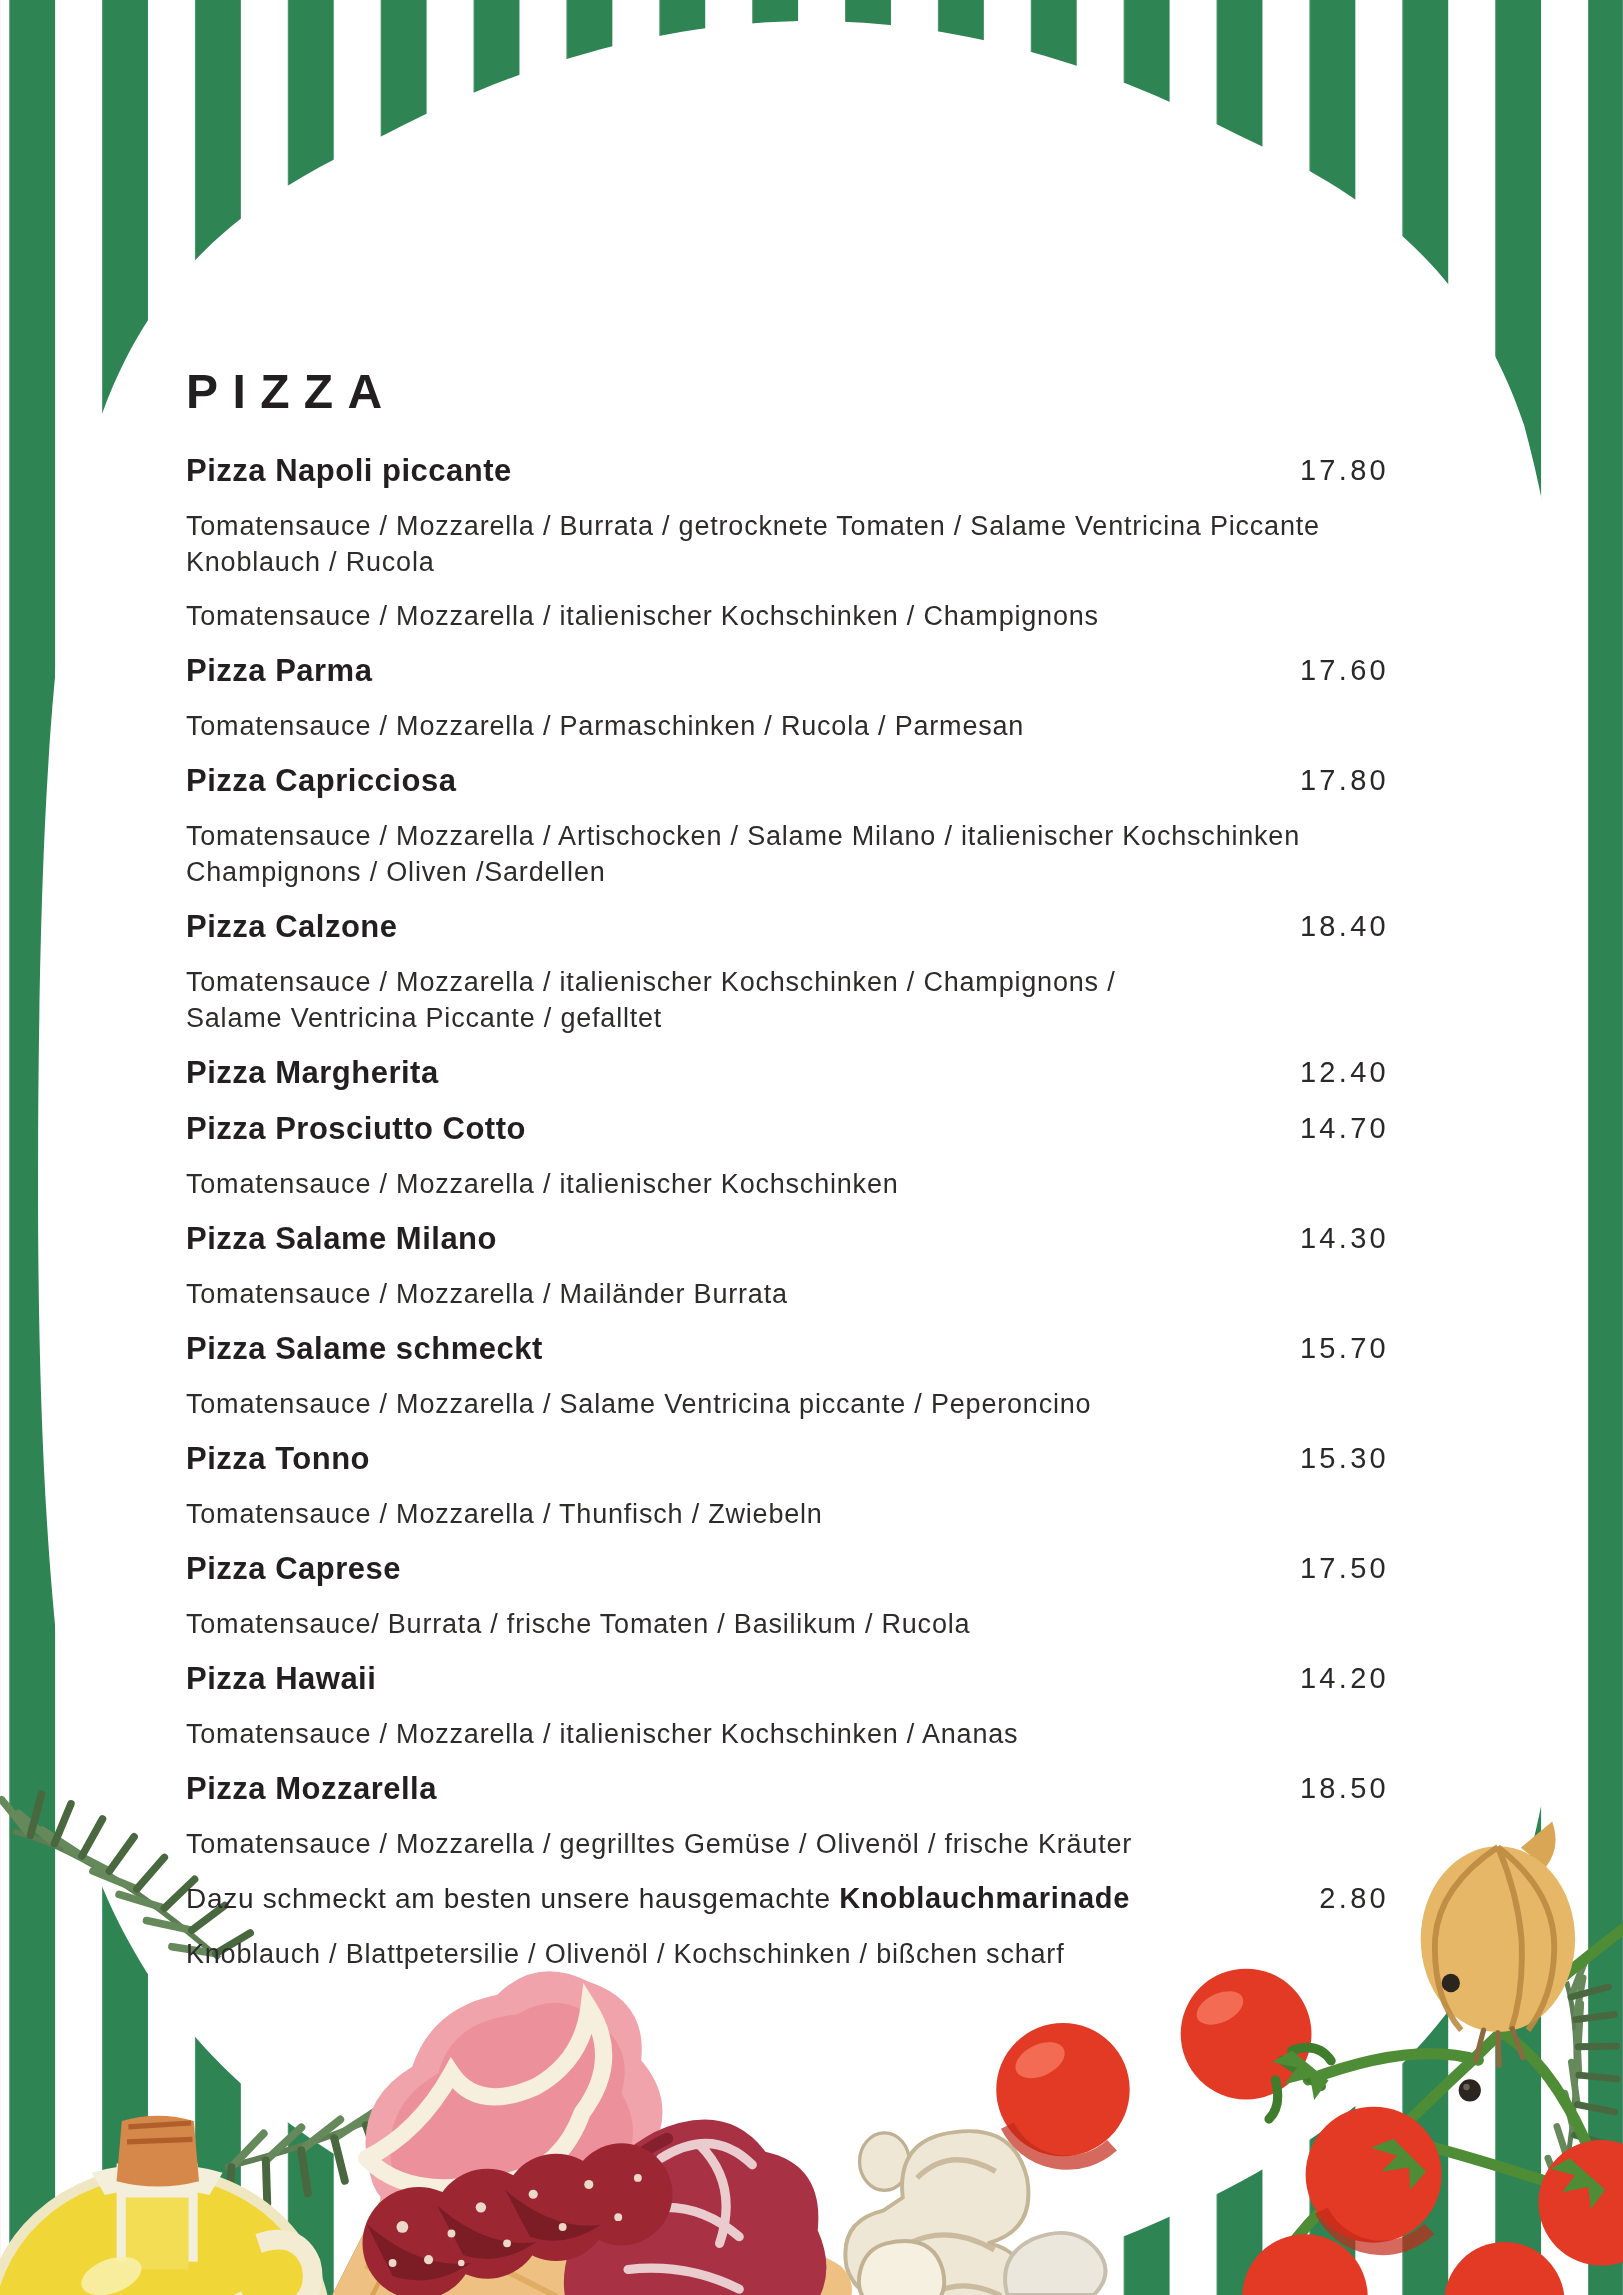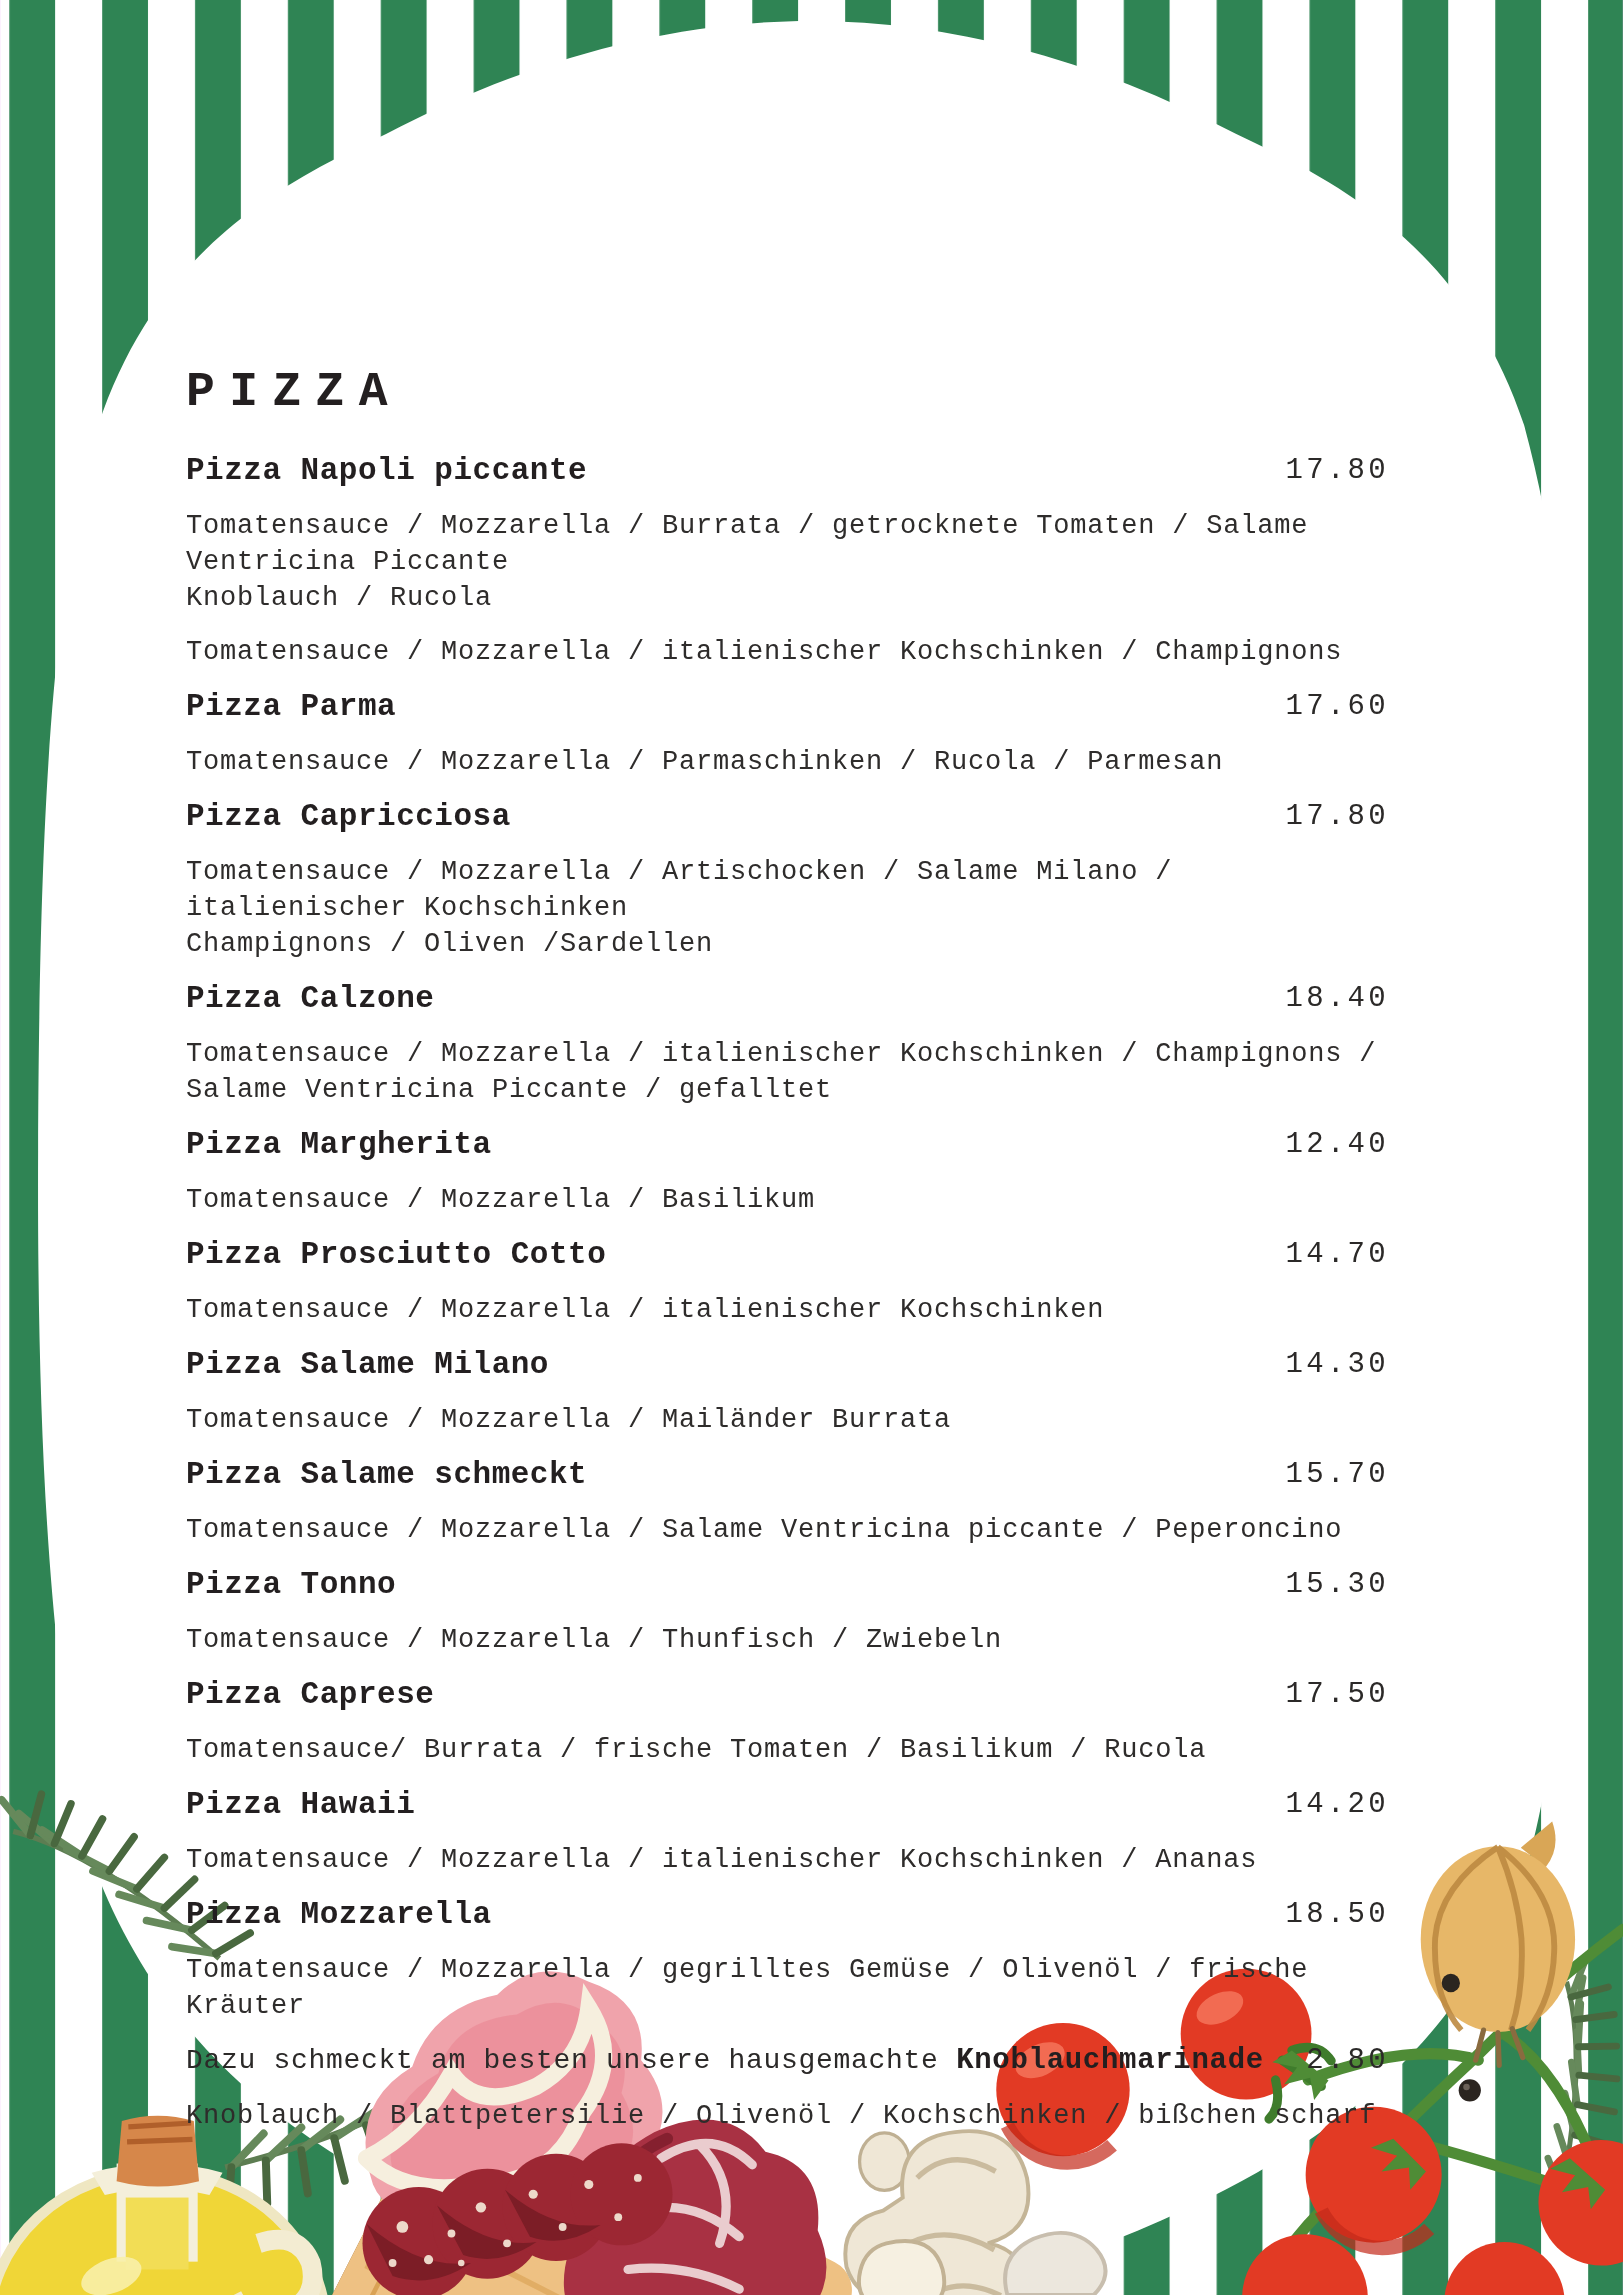--- a/index.html
+++ b/index.html
@@ -1,21 +1,21 @@
 <!DOCTYPE html>
 <html style="font-size:10.5px"><head>
 <meta charset="utf-8">
 <style>
   html,body{margin:0;padding:0;background:#ffffff;}
   .page{
     position:relative;
     width:1623px;height:2295px;
     overflow:hidden;
     background:#f0abfc;
-    font-family:Liberation Mono, monospace;
+    font-family:Liberation Sans, sans-serif;
   }
   .bg-svg,.decor-svg{position:absolute;left:0;top:0;width:1623px;height:2295px;display:block;}
   .content{
     position:absolute;left:0;top:0;width:1623px;height:2295px;
     box-sizing:border-box;
     padding:368px 234px 0 186px;
   }
   .page-title{
     margin:0 0 35px 0;
     font-size:48px;font-weight:700;color:#231f20;
@@ -256,21 +256,20 @@
       </div>
       <div class="item-desc">Tomatensauce / Mozzarella / italienischer Kochschinken / Champignons /
 Salame Ventricina Piccante / gefalltet</div>
     </div>
 
     <div class="menu-item">
       <div class="item-row">
         <span class="item-name">Pizza Margherita</span>
         <span class="item-price">12.40</span>
       </div>
-      <div class="item-desc">Tomatensauce / Mozzarella / Basilikum</div>
     </div>
 
     <div class="menu-item">
       <div class="item-row">
         <span class="item-name">Pizza Prosciutto Cotto</span>
         <span class="item-price">14.70</span>
       </div>
       <div class="item-desc">Tomatensauce / Mozzarella / italienischer Kochschinken</div>
     </div>
 

